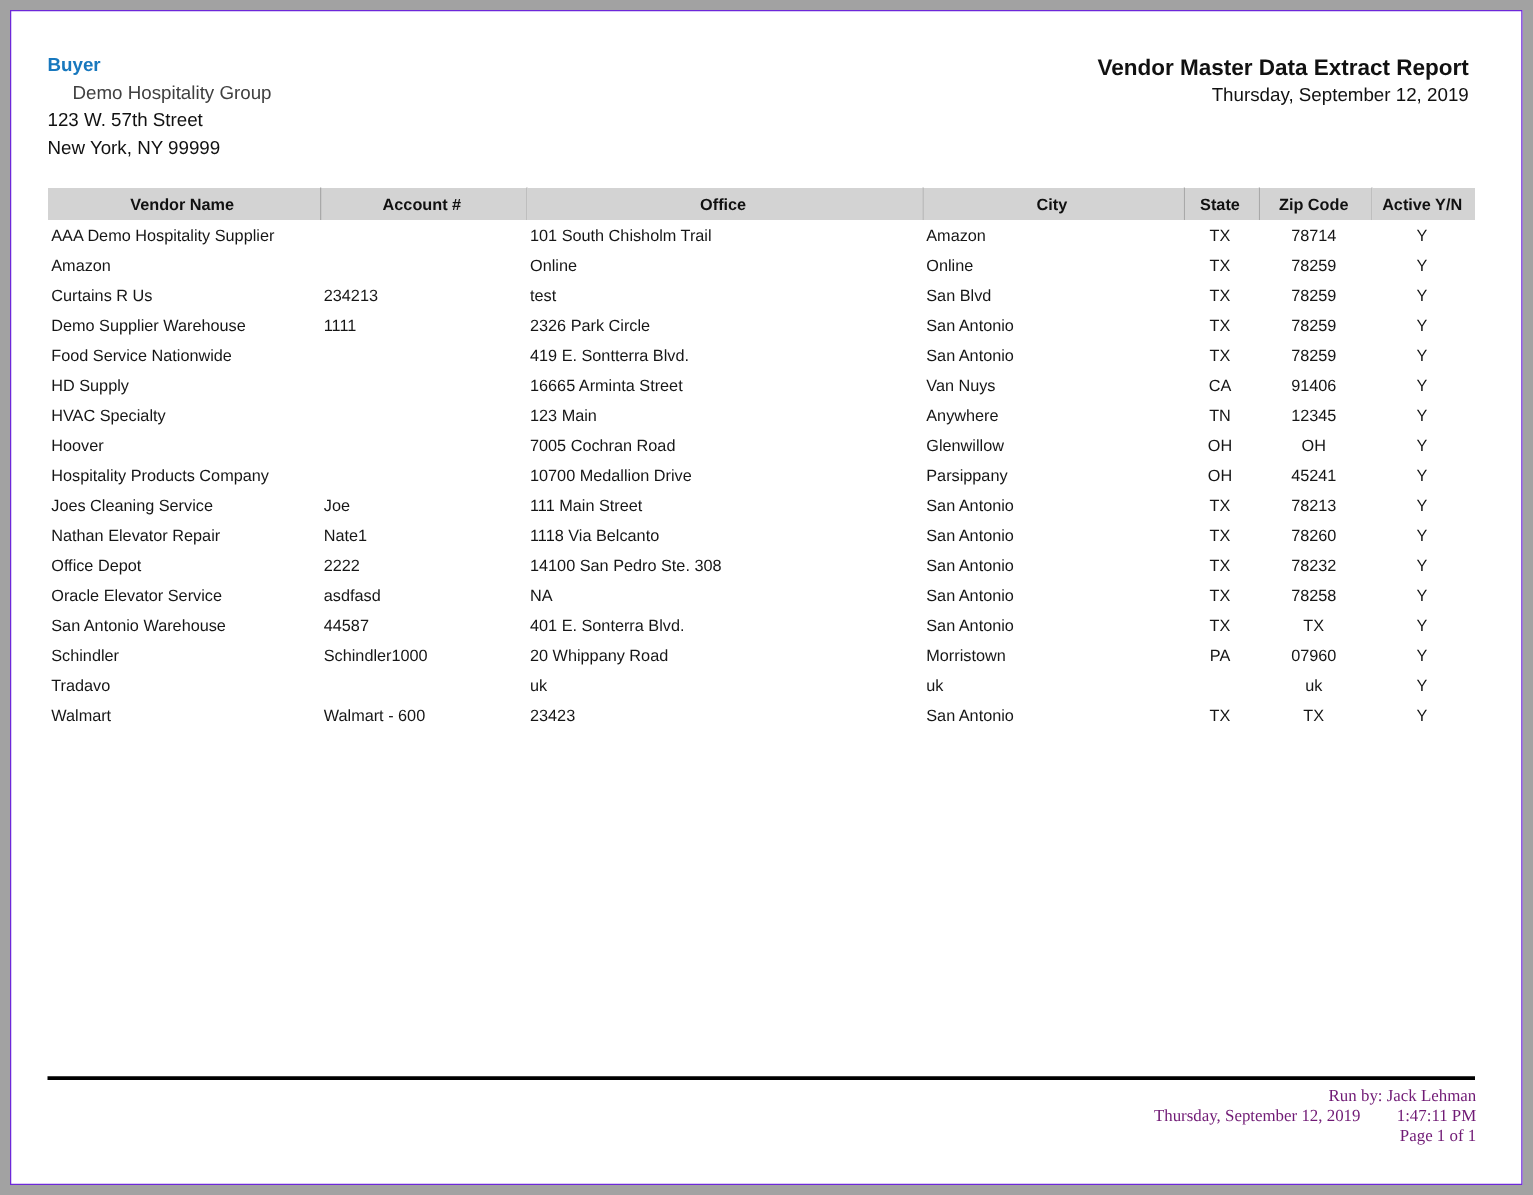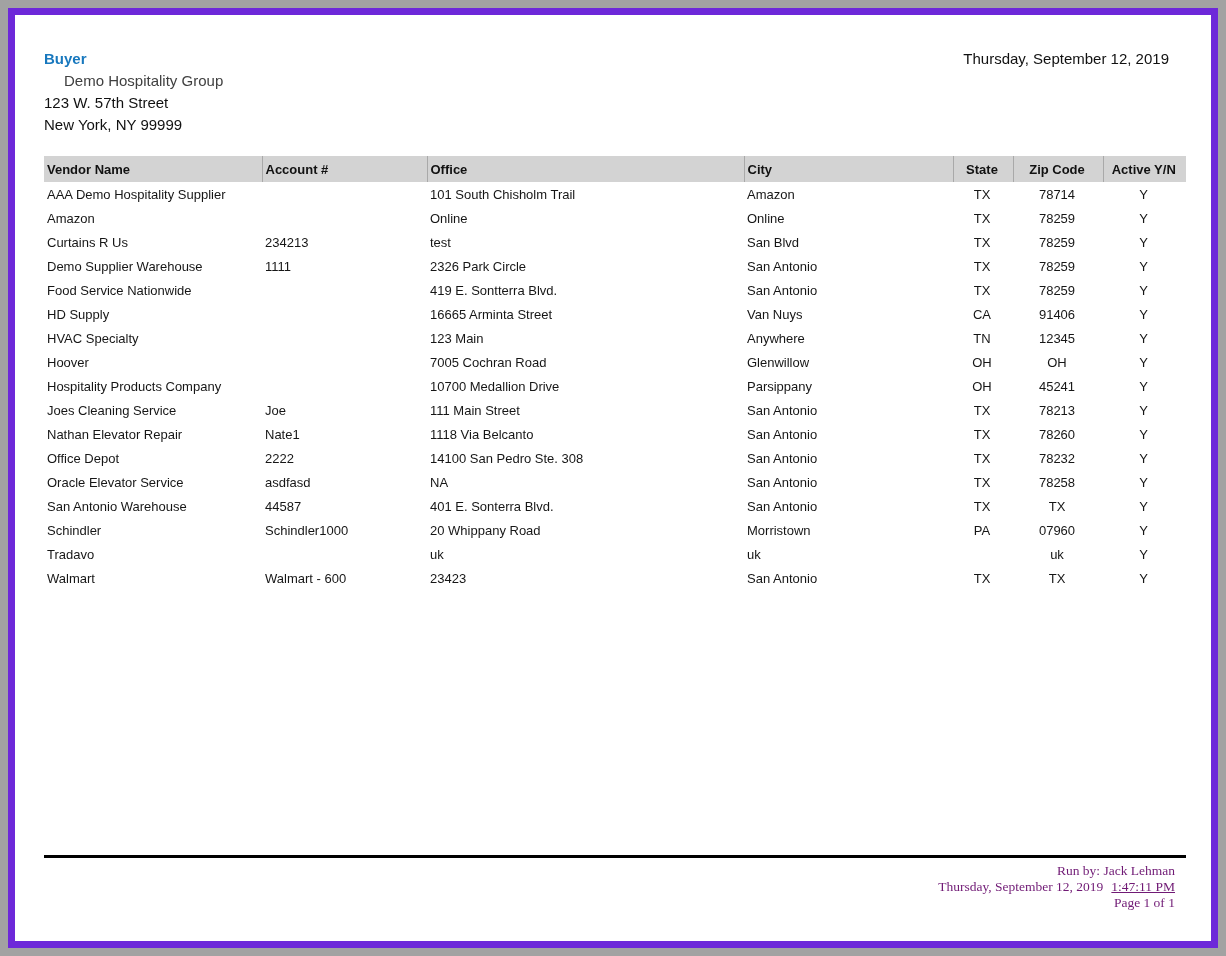--- a/index.html
+++ b/index.html
@@ -7,21 +7,21 @@
   body {
     background: #a2a2a2;
     font-family: "Liberation Sans", sans-serif;
     position: relative;
     overflow: hidden;
   }
   .page {
     position: absolute;
     left: 8px; top: 8px; right: 8px; bottom: 8px;
     background: #ffffff;
-    border: 7px solid #6d28d9;
+    border: 1px solid #6d28d9;
     padding: 33px 36px 30px 29px;
     display: flex;
     flex-direction: column;
   }
   .report-header { display: flex; justify-content: space-between; align-items: flex-start; }
   .buyer-block { font-size: 15px; line-height: 22px; color: #111; }
   .buyer-label { color: #1878be; font-weight: bold; }
   .buyer-name { font-weight: normal; color: #404040; margin-left: 20px; }
   .title-block { text-align: right; padding-right: 6px; }
   .report-title { font-size: 18px; font-weight: bold; color: #111; line-height: 24px; }
@@ -31,21 +31,21 @@
     border-collapse: collapse;
     table-layout: fixed;
     width: 1142px;
     margin-top: 20px;
     font-size: 13px;
     color: #161616;
   }
   .vendor-table thead th {
     background: #d3d3d3;
     font-weight: bold;
-    text-align: left;
+    text-align: center;
     height: 26px;
     padding: 0 5px 0 3px;
     border-left: 1px solid #a9a9a9;
     vertical-align: middle;
     font-size: 13px;
     color: #111;
     overflow: hidden;
     white-space: nowrap;
   }
   .vendor-table thead th:first-child { border-left: none; }
@@ -65,35 +65,36 @@
     width: 1142px;
   }
   .footer-block {
     font-family: "Liberation Serif", serif;
     font-size: 13.5px;
     color: #701a75;
     text-align: right;
     line-height: 16px;
     margin-top: 5px;
   }
-  .time-gap { margin-left: 8px; text-decoration: underline; }
+  .time-gap { margin-left: 29px; }
 </style>
 </head>
 <body>
 
 <div class="page">
 
   <div class="report-header">
     <div class="buyer-block">
       <div class="buyer-label">Buyer</div>
       <div class="buyer-name">Demo Hospitality Group</div>
       <div>123 W. 57th Street</div>
       <div>New York, NY 99999</div>
     </div>
     <div class="title-block">
+      <div class="report-title">Vendor Master Data Extract Report</div>
       <div class="report-date">Thursday, September 12, 2019</div>
     </div>
   </div>
 
   <table class="vendor-table">
     <colgroup>
         <col style="width: 218px;">
         <col style="width: 165px;">
         <col style="width: 317px;">
         <col style="width: 209px;">

